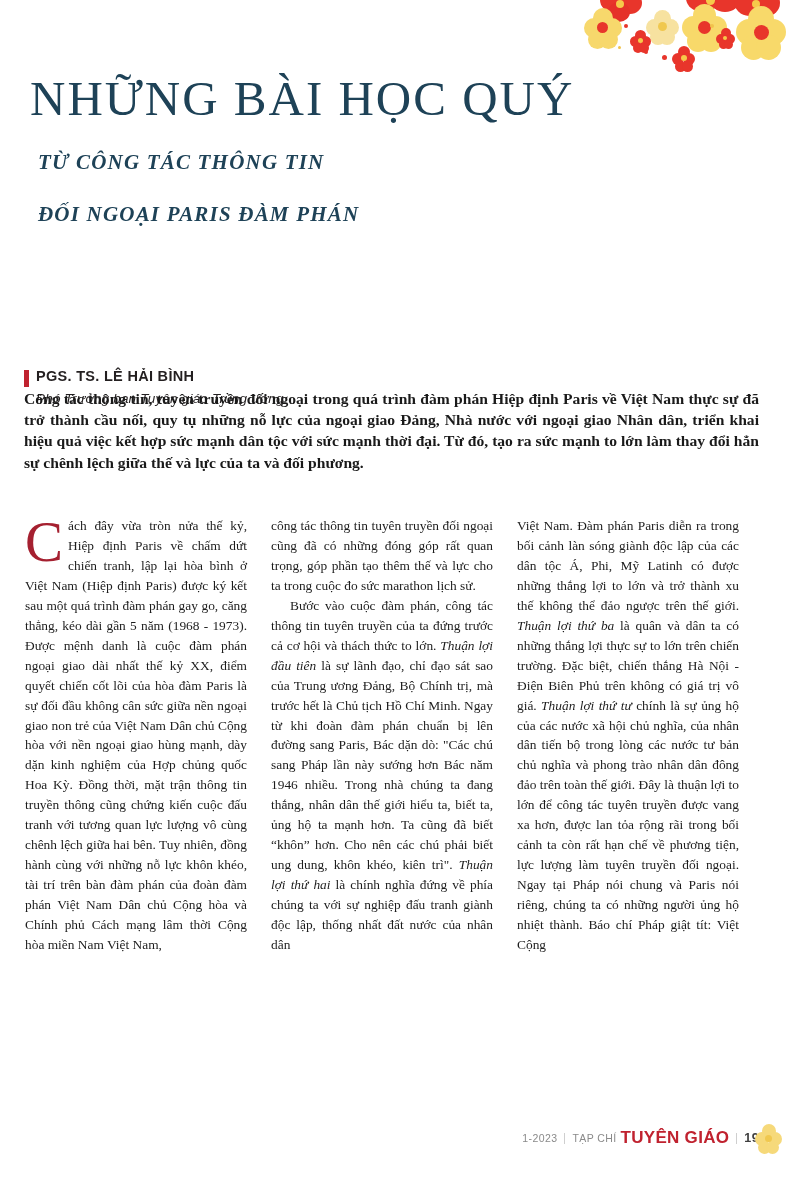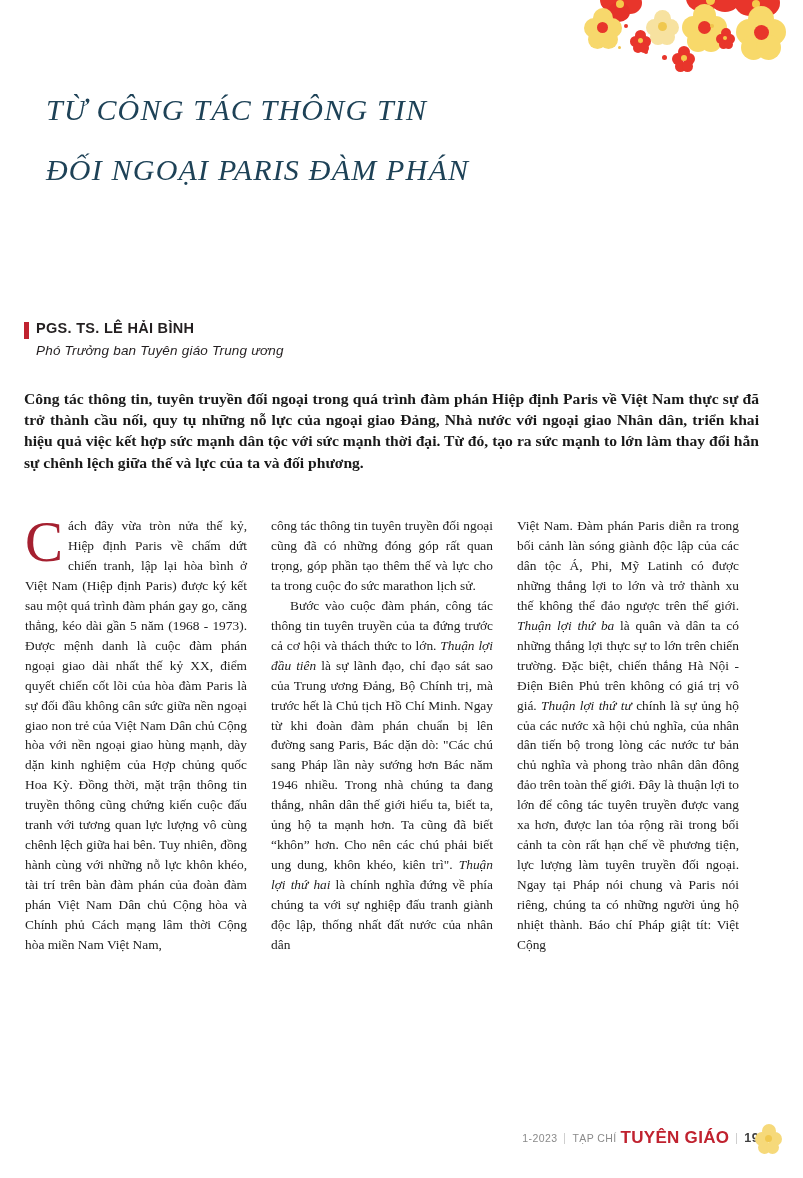--- a/index.html
+++ b/index.html
@@ -41,36 +41,36 @@
     font-size:49px;
     line-height:54px;
     letter-spacing:2px;
     color:#1e4257;
     font-weight:400;
     margin:0;
     white-space:nowrap;
   }
   .subhead{
     font-family:"Liberation Serif", serif;
-    font-weight:400;
+    font-weight:700;
     font-style:italic;
-    font-size:30px;
+    font-size:21px;
     line-height:44px;
     letter-spacing:1.2px;
     color:#1e4257;
-    margin:16px;
+    margin:8px;
     white-space:nowrap;
   }
   .subhead-block{ margin-top:14px; }
 
   
   .byline{
     position:absolute; left:24px; top:320px; width:560px;
   }
-  .byline-row{ display:flex; align-items:flex-start; }
+  .byline-row{ display:flex; align-items:flex-start;margin-top:48px; }
   .byline-bar{
     width:5px; height:17px; background:#c0222f;
     margin-right:7px; margin-top:2px; flex:0 0 auto;
   }
   .byline-name{
     font-family:"Liberation Sans", sans-serif;
     font-weight:700;
     font-size:14.5px;
     letter-spacing:0.3px;
     color:#231f20;
@@ -242,20 +242,21 @@
     </div>
 
     <div class="dot" style="left:66px;top:24px;width:4px;height:4px;background:#e8352b;"></div>
     <div class="dot" style="left:86px;top:50px;width:4px;height:4px;background:#e8352b;"></div>
     <div class="dot" style="left:104px;top:55px;width:5px;height:5px;background:#e8352b;"></div>
     <div class="dot" style="left:152px;top:24px;width:4px;height:4px;background:#f1c34c;"></div>
     <div class="dot" style="left:60px;top:46px;width:3px;height:3px;background:#f1c34c;"></div>
   </div>
 
   <div class="headline-wrap">
+    <h1 class="headline">NHỮNG BÀI HỌC QUÝ</h1>
     <div class="subhead-block">
       <div class="subhead">TỪ CÔNG TÁC THÔNG TIN</div>
       <div class="subhead">ĐỐI NGOẠI PARIS ĐÀM PHÁN</div>
     </div>
   </div>
 
   <div class="byline">
     <div class="byline-row">
       <div class="byline-bar"></div>
       <div class="byline-name">PGS. TS. LÊ HẢI BÌNH</div>

